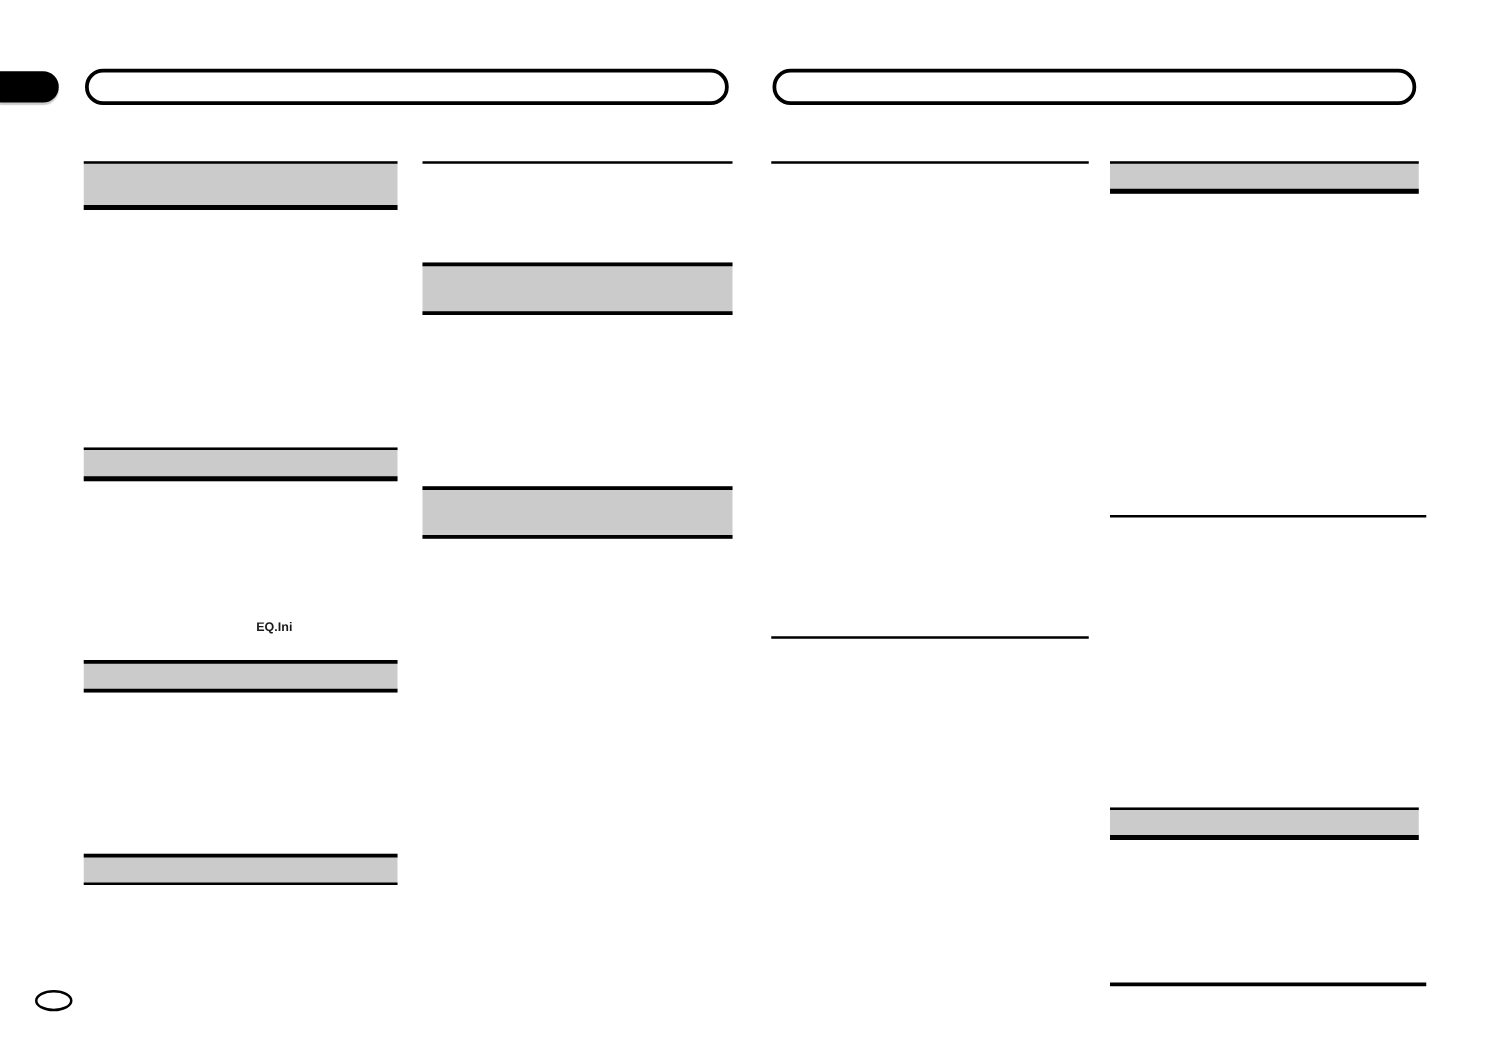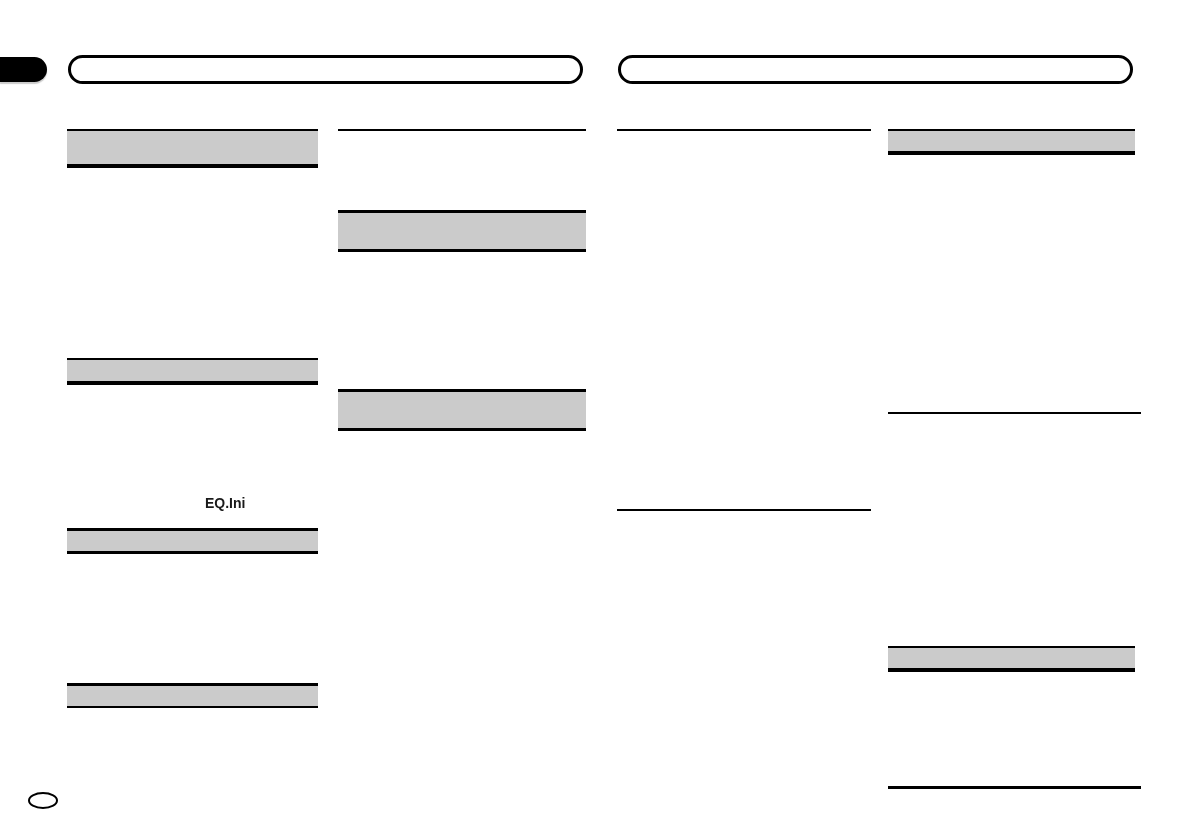--- a/index.html
+++ b/index.html
@@ -59,21 +59,21 @@
   }
   .rule-m-top  { left: 338px; top: 129px; width: 248px; }
   .rule-r1-top { left: 617px; top: 129px; width: 254px; }
   .rule-r1-mid { left: 617px; top: 509px; width: 254px; }
   .rule-r2-mid { left: 888px; top: 412px; width: 253px; }
   .rule-r2-bot { left: 888px; top: 786px; width: 253px; height: 3px; }
 
   
   .display-text {
     left: 205px; top: 497px;
-    font-size: 14px;
+    font-size: 10px;
     font-weight: bold;
     color: #1a1a1a;
     letter-spacing: 0px;
     line-height: 12px;
     white-space: nowrap;
   }
 
   
   .page-oval {
     left: 28px; top: 792px;

